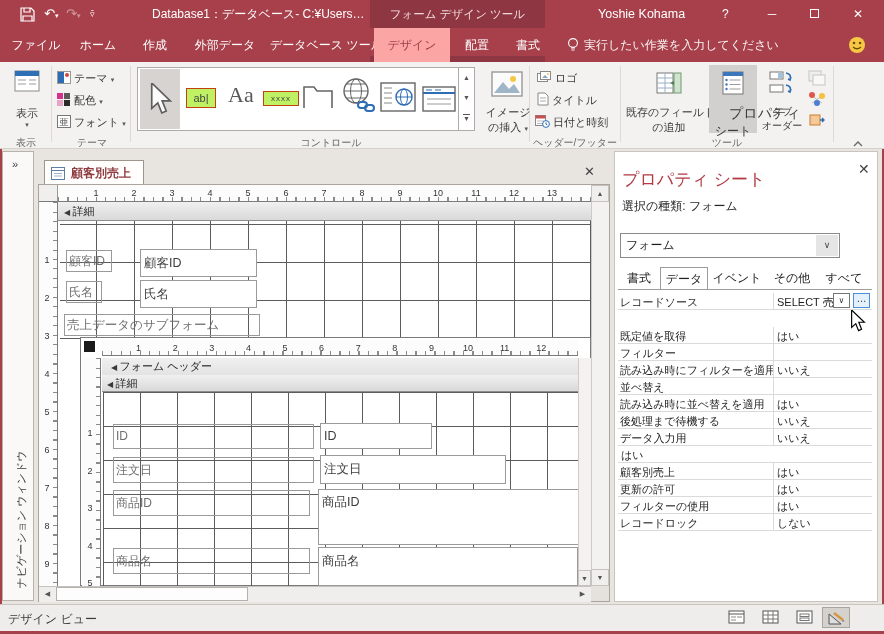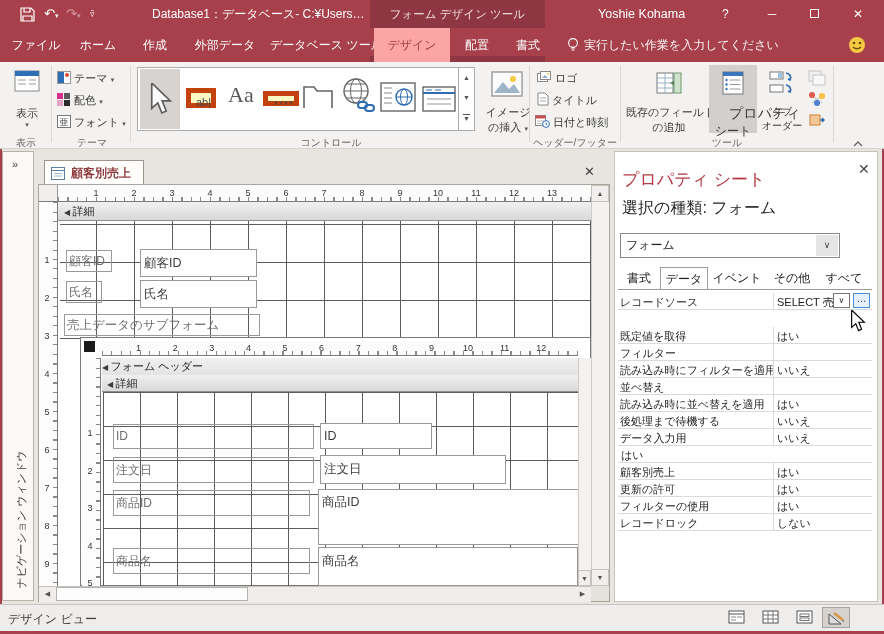--- a/index.html
+++ b/index.html
@@ -25,21 +25,21 @@
   #tellme{color:rgba(255,255,255,.95);font-size:12px;line-height:34px;white-space:nowrap;}
   
   #ribbon{left:0;top:62px;width:884px;height:87px;background:#F3F2F1;border-bottom:1px solid #D5D1CD;}
   .rsep{position:absolute;top:66px;width:1px;height:76px;background:#DDDAD6;}
   .grplabel{position:absolute;top:136px;height:12px;font-size:10px;color:#6A6865;text-align:center;white-space:nowrap;}
   .rbtn-txt{font-size:11px;color:#3B3A39;text-align:center;white-space:nowrap;}
   .caret{font-size:7px;color:#5A5856;}
   .smallrow{position:absolute;height:19px;font-size:11px;color:#3B3A39;line-height:19px;white-space:nowrap;}
   #gallery{left:137px;top:67px;width:338px;height:64px;background:#fff;border:1px solid #ABABAB;}
   .gal-hl{left:140px;top:69px;width:40px;height:60px;background:var(--highlight_gray);}
-  .galbox{border:5px solid #c2410c;color:#454545;text-align:right;background:#fef9c3;}
+  .galbox{border:1px solid #c2410c;color:#454545;text-align:center;background:#bef264;}
   .scrollbtn{position:absolute;left:458px;width:16px;height:20px;border-left:1px solid #ABABAB;text-align:center;font-size:7px;color:#555;line-height:20px;background:#fff;}
   .bigbtn{position:absolute;top:65px;height:68px;}
   .hlbtn{background:#D2D0CE;}
   
   #navpane{left:2px;top:151px;width:32px;height:450px;background:#FAF9F7;border:1px solid #B9B2AB;}
   #navlabel{left:-57px;top:360px;width:150px;transform:rotate(-90deg);font-size:11px;color:#3B3A39;text-align:center;white-space:nowrap;}
   
   #doctab{left:44px;top:160px;width:100px;height:24px;background:#FFFEFC;border:1px solid #9D958B;border-bottom:none;}
   #doctab span.title{font-size:12px;font-weight:bold;color:#8E3A3E;line-height:22px;}
   #viewport{left:38px;top:184px;width:572px;height:418px;background:#E5E1DC;border:1px solid #ABA49C;}
@@ -57,21 +57,21 @@
   .secbar::before{content:"◀ ";font-size:8px;color:#3A3A3A;}
   .dgrid{background-image:linear-gradient(to right,#5C5C5C 1px,transparent 1px),
                           linear-gradient(to bottom,#5C5C5C 1px,transparent 1px);}
   .ctl-label{border:1px solid #9A9A9A;color:#6F6F6F;font-size:12px;padding-left:2px;background:transparent;overflow:hidden;white-space:nowrap;}
   .ctl-text{border:1px solid #9A9A9A;background:#fff;color:#3C3C3C;font-size:12.5px;padding-left:3px;overflow:hidden;white-space:nowrap;}
   .sbtn{background:#F0EFED;border:1px solid #C6C2BD;text-align:center;color:#555;}
   .strack{background:#F4F2F0;}
   
   #propsheet{left:614px;top:151px;width:264px;height:451px;background:#fff;border:1px solid #C8C4BF;}
   #prop-title{font-size:17px;color:var(--prop_title);white-space:nowrap;}
-  #prop-sub{font-size:16px;color:#262626;}
+  #prop-sub{font-size:12px;color:#262626;}
   #prop-combo{left:620px;top:233px;width:220px;height:25px;border:1px solid #8A8A8A;background:#fff;font-size:12px;color:#1E1E1E;line-height:23px;padding-left:5px;}
   #prop-combo-btn{right:1px;top:1px;width:22px;height:21px;background:#E5E5E5;text-align:center;font-size:9px;color:#444;line-height:21px;}
   .ptab{position:absolute;top:267px;height:22px;font-size:12px;color:#222;text-align:center;line-height:22px;}
   .ptab.active{border:1px solid #9C9C9C;border-bottom:1px solid #fff;background:#fff;height:23px;}
   #ptabline{left:618px;top:289px;width:254px;height:1px;background:#9C9C9C;}
   .prow{position:absolute;left:618px;width:254px;height:17px;display:flex;border-bottom:1px solid #DADADA;font-size:11px;color:#1F1F1F;}
   .pname{width:156px;border-right:1px solid #DADADA;padding:2px 0 0 2px;white-space:nowrap;overflow:hidden;}
   .pval{flex:1;padding:2px 0 0 3px;white-space:nowrap;overflow:hidden;position:relative;}
   .pbtn{position:absolute;top:0px;width:17px;height:15px;border:1px solid #767676;background:#fff;text-align:center;font-size:8px;line-height:14px;color:#333;}
   
@@ -408,21 +408,21 @@
       <span class="ticknum" style="left: 402.6px;">11</span>
       <span class="ticknum" style="left: 439.2px;">12</span>
     </div>
   <div class="abs ruler vruler" style="left:82px;top:358px;width:19px;height:228px;">
       <span class="ticknum" style="top: 75px;">1</span>
       <span class="ticknum" style="top: 112.5px;">2</span>
       <span class="ticknum" style="top: 150px;">3</span>
       <span class="ticknum" style="top: 187.5px;">4</span>
       <span class="ticknum" style="top: 225px;">5</span>
     </div>
-  <div class="abs secbar" style="left:102px;top:358px;width:476px;height:31px;padding-left:0;line-height:16px;"><span>フォーム ヘッダー</span></div>
+  <div class="abs secbar" style="left:102px;top:358px;width:476px;height:31px;padding-left:9px;line-height:16px;"><span>フォーム ヘッダー</span></div>
   <div class="abs secbar" style="left:102px;top:375px;width:476px;height:17px;padding-left:5px;line-height:16px;"><span>詳細</span></div>
   <div class="abs dgrid" style="left:103px;top:392px;width:475px;height:194px;background-size:37px 34px;background-position:0 0;"></div>
 
   <div class="abs ctl-label" style="left:113px;top:424px;width:201px;height:25px;line-height:23px;">ID</div>
   <div class="abs ctl-text" style="left:320px;top:423px;width:112px;height:26px;line-height:24px;">ID</div>
   <div class="abs ctl-label" style="left:113px;top:457px;width:201px;height:26px;line-height:24px;">注文日</div>
   <div class="abs ctl-text" style="left:320px;top:455px;width:186px;height:29px;line-height:27px;">注文日</div>
   <div class="abs ctl-label" style="left:113px;top:490px;width:197px;height:26px;line-height:24px;">商品ID</div>
   <div class="abs ctl-text" style="left:318px;top:489px;width:268px;height:56px;line-height:24px;">商品ID</div>
   <div class="abs ctl-label" style="left:113px;top:548px;width:197px;height:26px;line-height:24px;">商品名</div>

